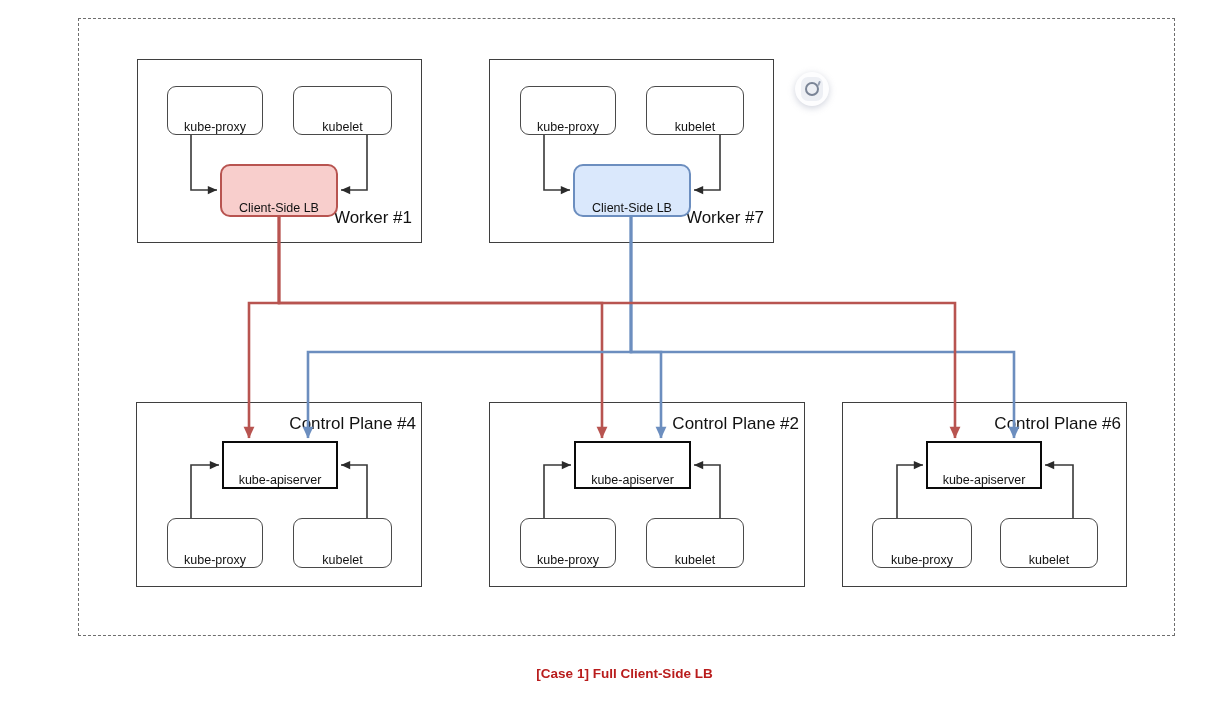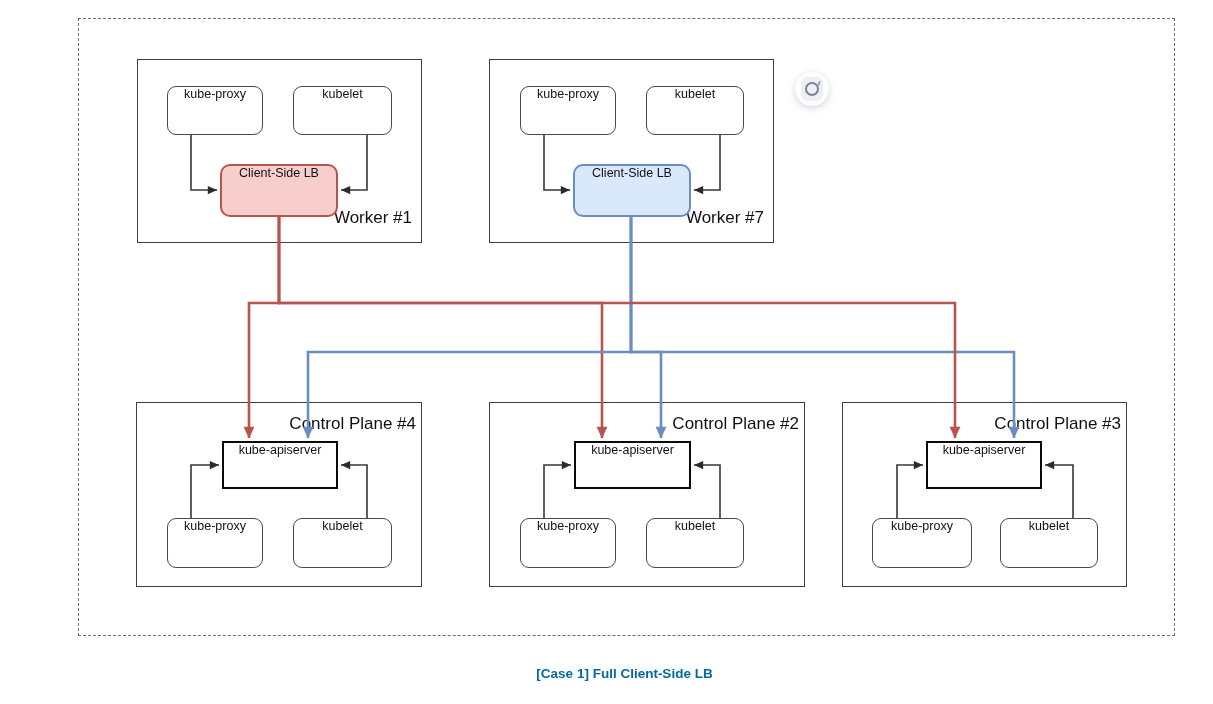--- a/index.html
+++ b/index.html
@@ -8,29 +8,29 @@
     font-family:"Liberation Sans",sans-serif;color:#141414;overflow:hidden;
   }
   .abs{position:absolute;box-sizing:border-box;}
   .frame{border:1px dashed #6e6e6e;background:transparent;}
   .group{border:1.4px solid #3f3f3f;background:#ffffff;}
   .group-label{position:absolute;font-size:17px;color:#111;white-space:nowrap;}
   .group-label.bottom-right{right:9px;bottom:14px;}
   .group-label.top-right{right:5px;top:11px;}
   .node{
     border:1.4px solid #4a4a4a;border-radius:9px;background:#ffffff;
-    display:flex;align-items:flex-start;justify-content:center;
+    display:flex;align-items:flex-end;justify-content:center;
     font-size:12.5px;color:#111;white-space:nowrap;
   }
   .lb-red{background:var(--red-fill,#f8cecc);border:2.2px solid var(--red-stroke,#b85450);border-radius:10px;}
   .lb-blue{background:var(--blue-fill,#dae8fc);border:2.2px solid var(--blue-stroke,#6c8ebf);border-radius:10px;}
   .apiserver{border:2.4px solid #0a0a0a;border-radius:0;}
   .caption{
     position:absolute;left:0;right:0;top:666px;text-align:center;
-    font-size:13.5px;font-weight:bold;color:#0369a1;margin-left:36px;
+    font-size:13.5px;font-weight:bold;color:#b91c1c;margin-left:36px;
   }
   .edge-layer{position:absolute;left:0;top:0;z-index:6;pointer-events:none;}
   .edge-black{fill:none;stroke:#383838;stroke-width:1.6;}
   .edge-red{fill:none;stroke:var(--red-stroke,#b85450);stroke-width:2.6;}
   .edge-blue{fill:none;stroke:var(--blue-stroke,#6c8ebf);stroke-width:2.6;}
   .mk-black{fill:#2b2b2b;}
   .mk-red{fill:var(--red-stroke,#b85450);}
   .mk-blue{fill:var(--blue-stroke,#6c8ebf);}
   .widget{
     left:795px;top:72px;width:34px;height:34px;border-radius:50%;
@@ -100,21 +100,21 @@
     <span>kube-apiserver</span>
   </div>
   <div class="abs node" style="left:520px;top:518px;width:96px;height:50px;">
     <span>kube-proxy</span>
   </div>
   <div class="abs node" style="left:646px;top:518px;width:98px;height:50px;">
     <span>kubelet</span>
   </div>
 
   <div class="abs group" style="left:842px;top:402px;width:285px;height:185px;">
-    <div class="group-label top-right">Control Plane #3</div>
+    <div class="group-label top-right">Control Plane #6</div>
   </div>
   <div class="abs node apiserver" style="left:926px;top:441px;width:116px;height:48px;">
     <span>kube-apiserver</span>
   </div>
   <div class="abs node" style="left:872px;top:518px;width:100px;height:50px;">
     <span>kube-proxy</span>
   </div>
   <div class="abs node" style="left:1000px;top:518px;width:98px;height:50px;">
     <span>kubelet</span>
   </div>

